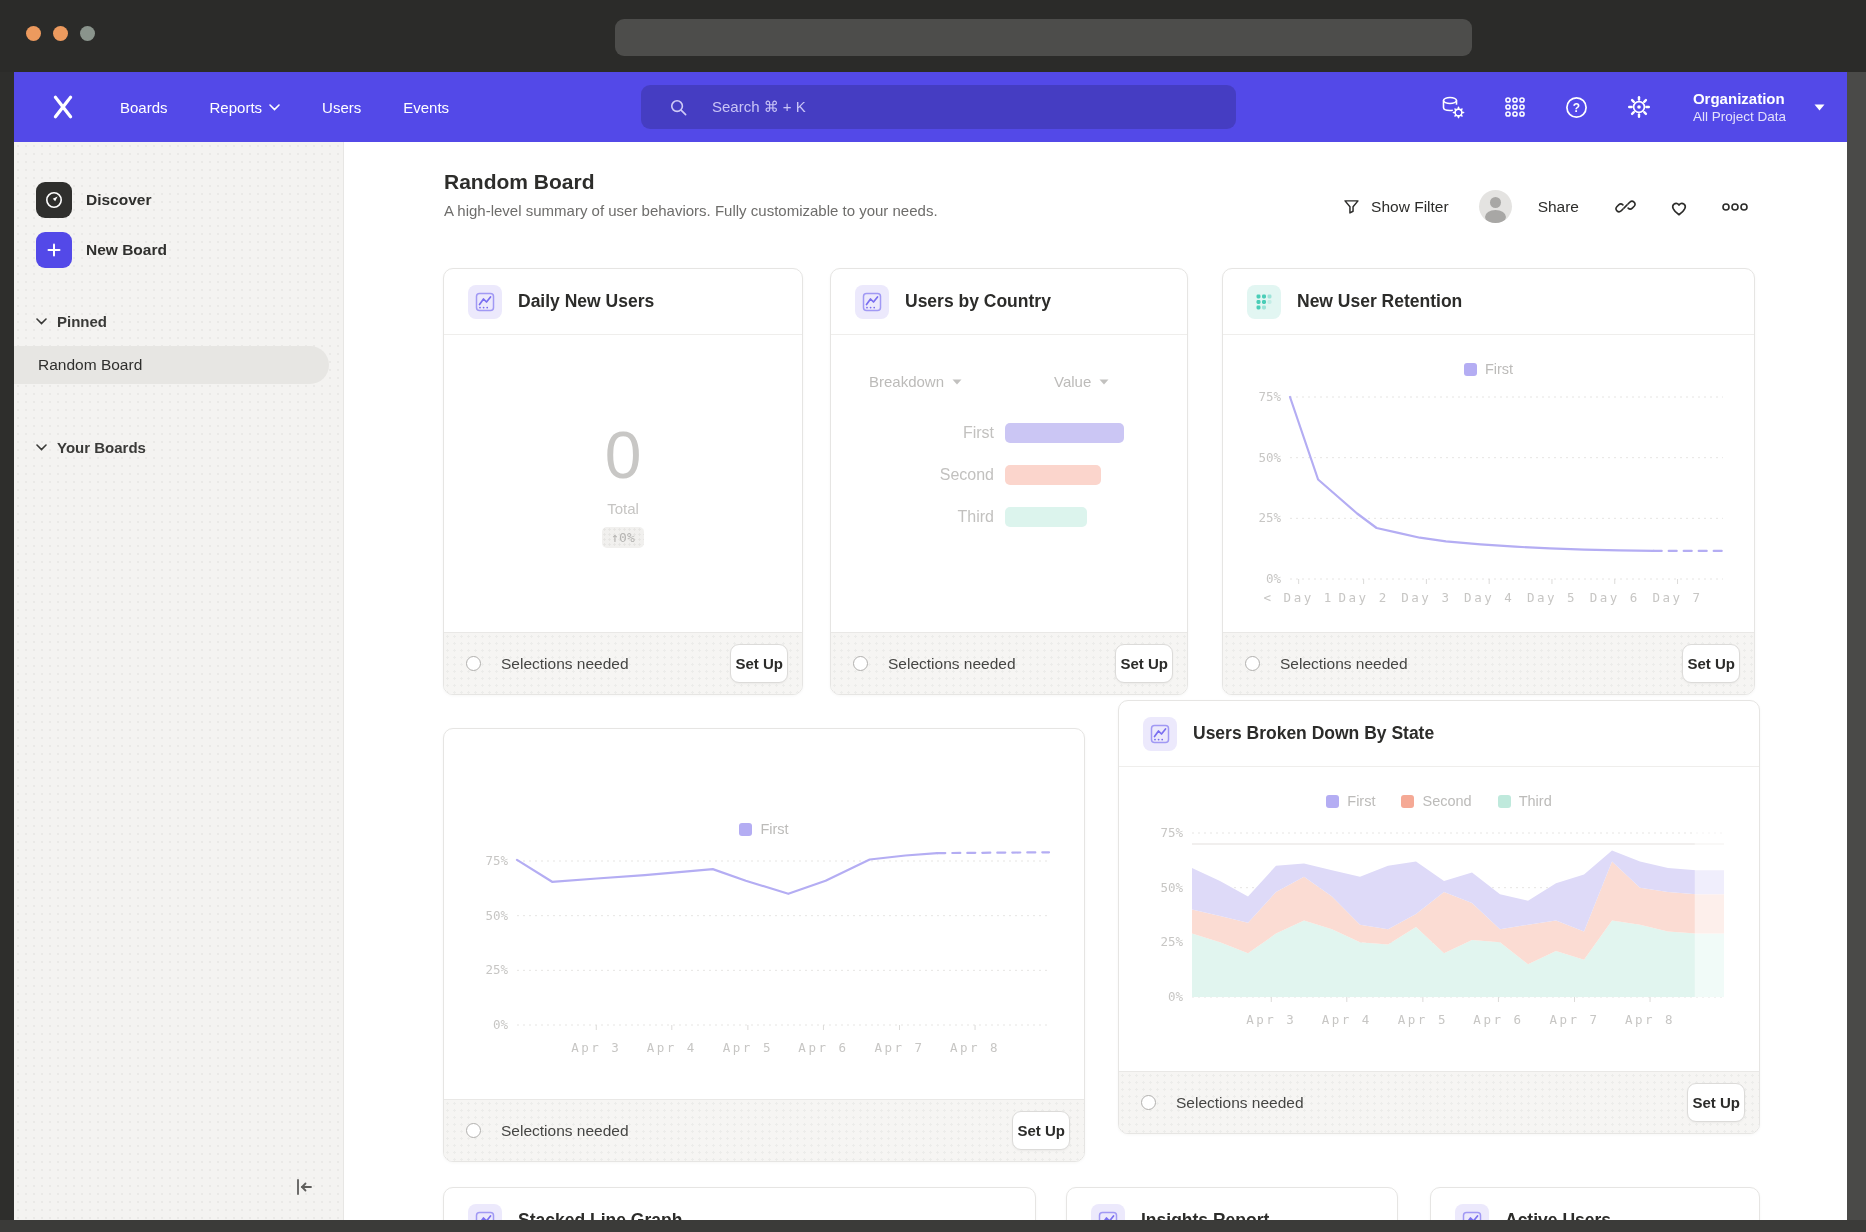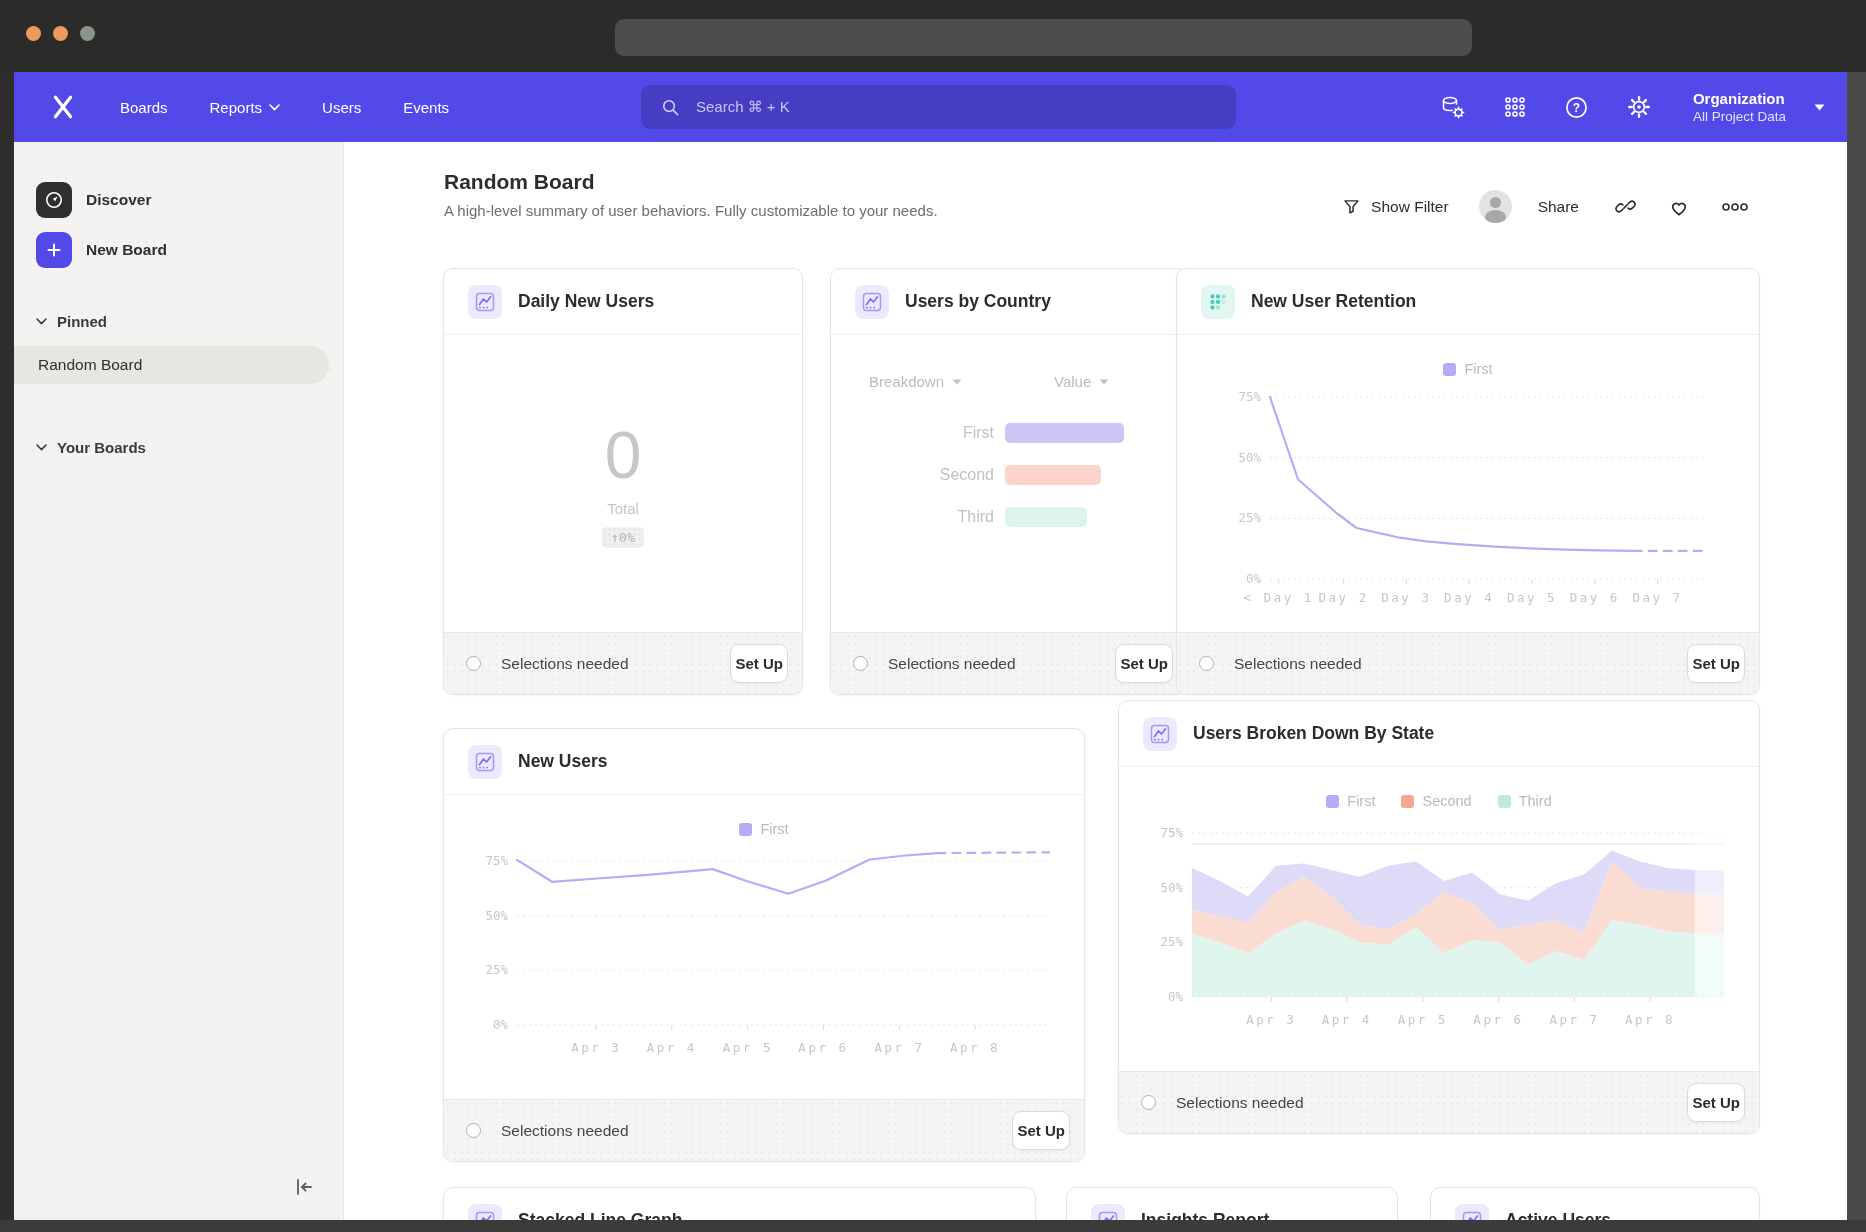--- a/index.html
+++ b/index.html
@@ -14,21 +14,21 @@
   .traffic { position:absolute; left:26px; top:26px; display:flex; gap:12px; }
   .traffic span { width:15px; height:15px; border-radius:50%; display:block; }
   .addressbar { position:absolute; left:615px; top:19px; width:857px; height:37px; border-radius:9px; background:#4d4d4b; }
 
   .window { position:absolute; left:14px; top:72px; width:1833px; height:1148px; background:#7dd3fc; overflow:hidden; }
 
   
   .navbar { position:relative; width:100%; height:70px; background:#5349e8; display:flex; align-items:center; }
   .nav-left { display:flex; align-items:center; gap:42px; margin-left:34px; z-index:2; }
   .nav-item { color:#ffffff; font-size:15px; font-weight:500; display:flex; align-items:center; gap:7px; cursor:pointer; }
-  .searchbar { position:absolute; left:627px; top:13px; width:595px; height:44px; background:rgba(0,0,0,0.16); border-radius:9px; display:flex; align-items:center; padding-left:20px; gap:16px; }
+  .searchbar { position:absolute; left:627px; top:13px; width:595px; height:44px; background:rgba(0,0,0,0.16); border-radius:9px; display:flex; align-items:center; padding-left:28px; gap:24px; }
   .searchbar .ph { color:#c9c4f6; font-size:15px; }
   .nav-right { position:absolute; right:22px; top:0; height:70px; display:flex; align-items:center; gap:34px; }
   .nav-icon { width:28px; height:28px; display:flex; align-items:center; justify-content:center; cursor:pointer; }
   .org { display:flex; align-items:center; gap:28px; cursor:pointer; margin-left:6px; }
   .org-name { color:#fff; font-size:15px; font-weight:700; line-height:19px; }
   .org-scope { color:#e4e1fb; font-size:13.5px; line-height:17px; }
 
   
   .app-body { position:relative; width:100%; height:1078px; display:flex; }
   .sidebar { position:relative; width:330px; height:100%; background:#f4f3f1; border-right:1px solid #e7e6e4; flex:0 0 330px;
@@ -68,21 +68,21 @@
                  background-image:radial-gradient(rgba(60,60,55,0.05) 1px, transparent 1.2px); background-size:7px 7px;
                  border-top:1px solid #e9e8e6; display:flex; align-items:center; padding:0 14px 0 22px; }
   .status { display:flex; align-items:center; gap:20px; }
   .radio { width:15px; height:15px; border:1.5px solid #b1b0ae; border-radius:50%; background:#fff; }
   .status-txt { font-size:15.5px; color:#454543; }
   .setup-btn { margin-left:auto; background:#fff; border:1px solid #dcdbd9; border-radius:9px; padding:10px 4px; font-size:15px; font-weight:700; color:#2c2c2a; cursor:pointer; box-shadow:0 1px 2px rgba(40,40,35,0.05); font-family:"Liberation Sans",sans-serif; }
 
   
   #card-daily   { left:99px;  top:126px; width:360px; height:427px; }
   #card-country { left:486px; top:126px; width:358px; height:427px; }
-  #card-retent  { left:832px; top:126px; width:584px; height:427px; }
+  #card-retent  { left:878px; top:126px; width:533px; height:427px; }
   #card-newusers{ left:99px;  top:586px; width:642px; height:434px; }
   #card-state   { left:774px; top:558px; width:642px; height:434px; }
   #card-stub1   { left:99px;  top:1045px; width:593px; height:140px; }
   #card-stub2   { left:722px; top:1045px; width:332px; height:140px; }
   #card-stub3   { left:1086px; top:1045px; width:330px; height:140px; }
 
   
   .big-center { position:absolute; top:66px; left:0; right:0; bottom:62px; display:flex; flex-direction:column; align-items:center; justify-content:center; }
   .big-zero { font-size:66px; font-weight:500; color:#c8c7c5; line-height:70px; }
   .zero-cap { margin-top:10px; font-size:15px; color:#c6c5c3; }
@@ -455,34 +455,20 @@
           <div class="card-footer">
             <div class="status">
                 <span class="radio"></span>
               <span class="status-txt">Selections needed</span>
               </div>
             <button class="setup-btn">Set Up</button>
           </div>
         </div>
 
         <div class="card" id="card-newusers">
-          <div class="card-header">
-            <span class="chart-icon">
-              <svg width="20" height="20" viewBox="0 0 20 20" fill="none" stroke="#7a6ff0" stroke-width="1.5">
-                <rect x="1.5" y="1.5" width="17" height="17" rx="3" opacity="0.65"></rect>
-                <polyline points="4.5,12.5 8.5,7 11.5,10 15.5,5" stroke-width="1.7" stroke-linejoin="round" stroke-linecap="round"></polyline>
-                <g fill="#7a6ff0" stroke="none">
-                    <circle cx="5" cy="15.6" r="0.9"></circle>
-                    <circle cx="8.6" cy="15.6" r="0.9"></circle>
-                    <circle cx="12.2" cy="15.6" r="0.9"></circle>
-                  </g>
-              </svg>
-            </span>
-            <span class="card-title">New Users</span>
-          </div>
           <div class="chart-body">
             <div class="legend">
               <span class="legend-item">
                 <span class="legend-chip" style="background: rgb(180, 173, 243);"></span>
                 <span class="legend-label">First</span>
               </span>
             </div>
             <div class="chart-svg-wrap">
               <svg width="594" height="220">
                   <line x1="50" x2="582" y1="184" y2="184" stroke="#e6e5e3" stroke-width="1" stroke-dasharray="2 4"></line>

